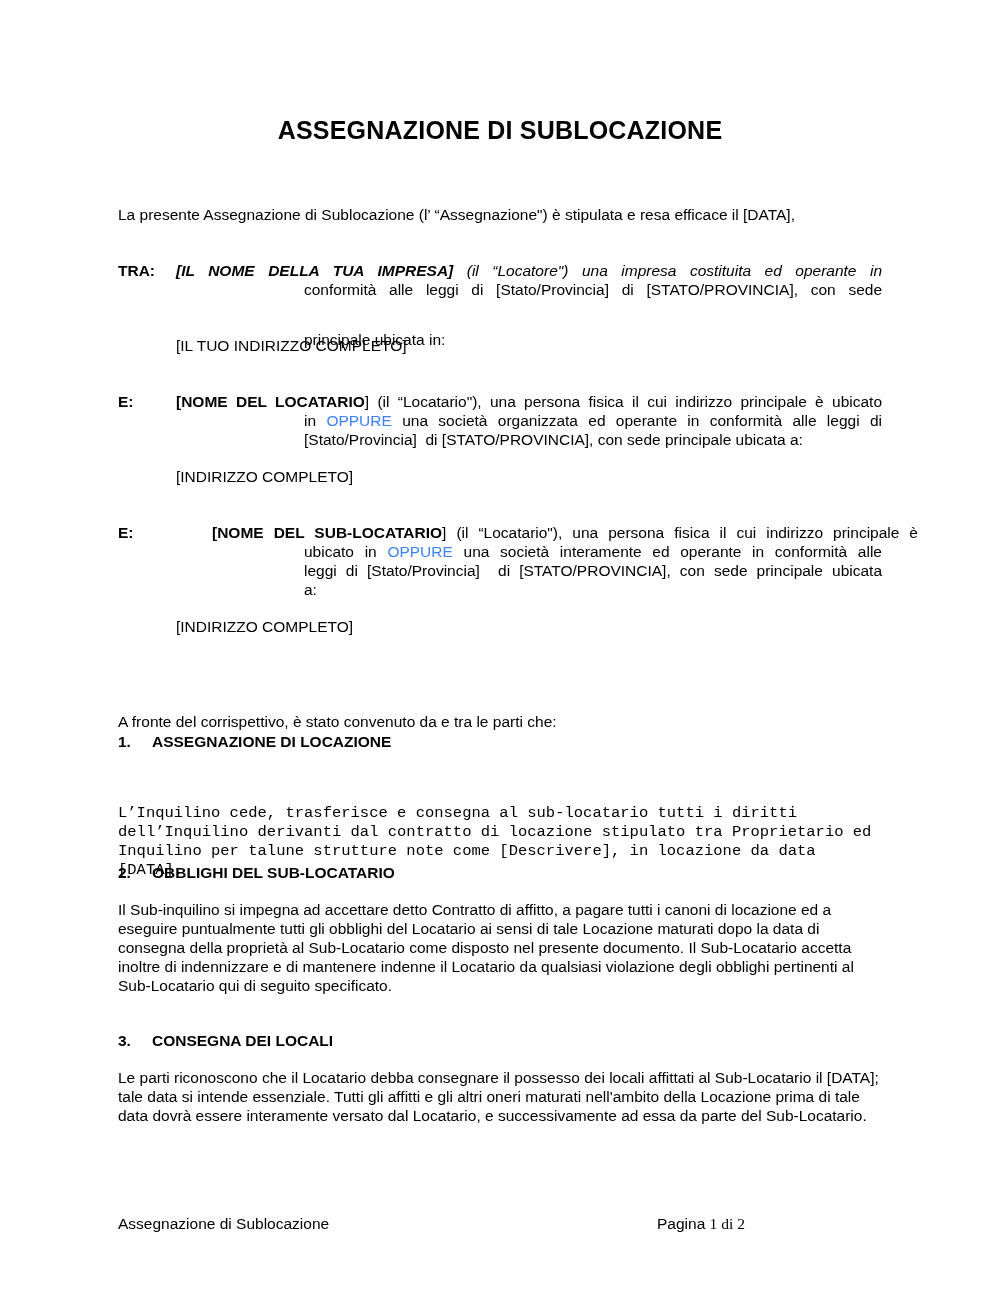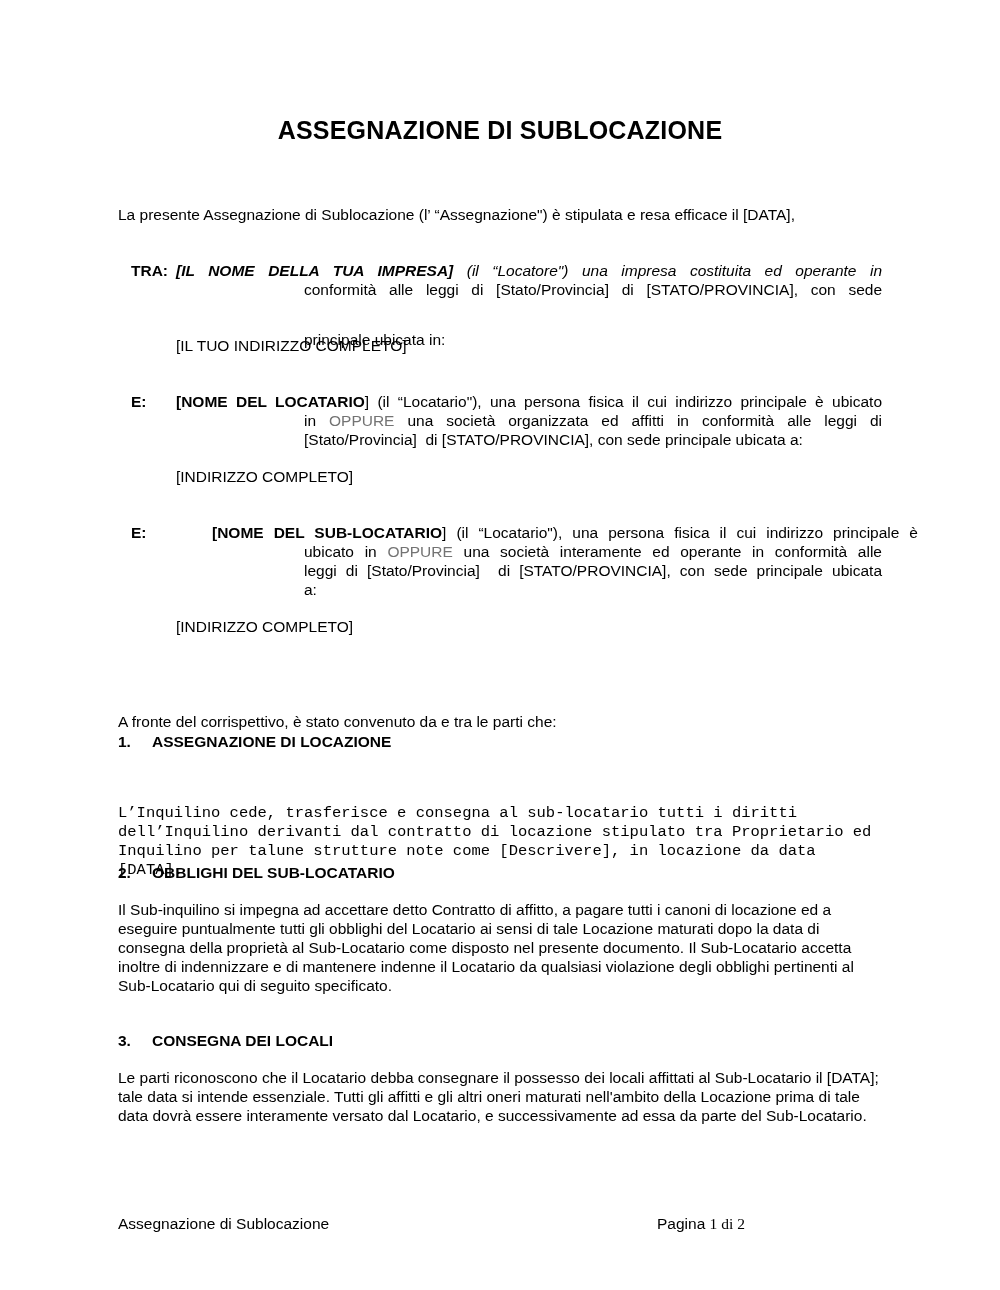--- a/index.html
+++ b/index.html
@@ -8,22 +8,22 @@
       font-family: "Liberation Sans", sans-serif; color: #000; font-size: 15.5px;
     }
     .abs { position: absolute; }
     .title {
       left: 0; width: 1000px; top: 116px; text-align: center;
       font-weight: bold; font-size: 25px; letter-spacing: 0.2px;
     }
     .line { white-space: nowrap; line-height: 19px; }
     .just { text-align: justify; text-align-last: justify; white-space: normal; }
     .bold { font-weight: bold; }
-    .orange { color: #737373; }
-    .party-label { left: 118px; font-weight: bold; margin-left: 13px; }
+    .orange { color: #3b82f6; }
+    .party-label { left: 118px; font-weight: bold; }
     .para { left: 118px; width: 764px; line-height: 19px; }
     .hnum { left: 118px; font-weight: bold; }
     .htxt { left: 152px; font-weight: bold; }
     .footer { font-size: 15.5px; }
     .pnum { font-family: "Liberation Serif", serif; }
   </style>
 </head>
 <body>
 
 <div class="abs title">ASSEGNAZIONE DI SUBLOCAZIONE</div>
@@ -39,21 +39,21 @@
   <div class="abs line" style="top:286px; left:304px;margin-top:44px;">principale ubicata in:</div>
   <div class="abs line" style="top:336px; left:176px;text-align:right;">[IL TUO INDIRIZZO COMPLETO]</div>
 </div>
 
 <div>
   <div class="abs party-label line" style="top:392px;">E:</div>
   <div class="abs line just" style="top:392px; left:176px; width:706px;">
     <span class="bold">[NOME DEL LOCATARIO</span><span>] (il “Locatario"), una persona fisica il cui indirizzo principale è ubicato</span>
   </div>
   <div class="abs line just" style="top:411px; left:304px; width:578px;">
-    <span>in </span><span class="orange">OPPURE</span><span> una società organizzata ed affitti in conformità alle leggi di</span>
+    <span>in </span><span class="orange">OPPURE</span><span> una società organizzata ed operante in conformità alle leggi di</span>
   </div>
   <div class="abs line" style="top:430px; left:304px; white-space:pre;">[Stato/Provincia]  di [STATO/PROVINCIA], con sede principale ubicata a:</div>
   <div class="abs line" style="top:467px; left:176px;">[INDIRIZZO COMPLETO]</div>
 </div>
 
 <div>
   <div class="abs party-label line" style="top:523px;">E:</div>
   <div class="abs line just" style="top:523px; left:176px; width:706px;padding-left:36px;">
     <span class="bold">[NOME DEL SUB-LOCATARIO</span><span>] (il “Locatario"), una persona fisica il cui indirizzo principale è</span>
   </div>

